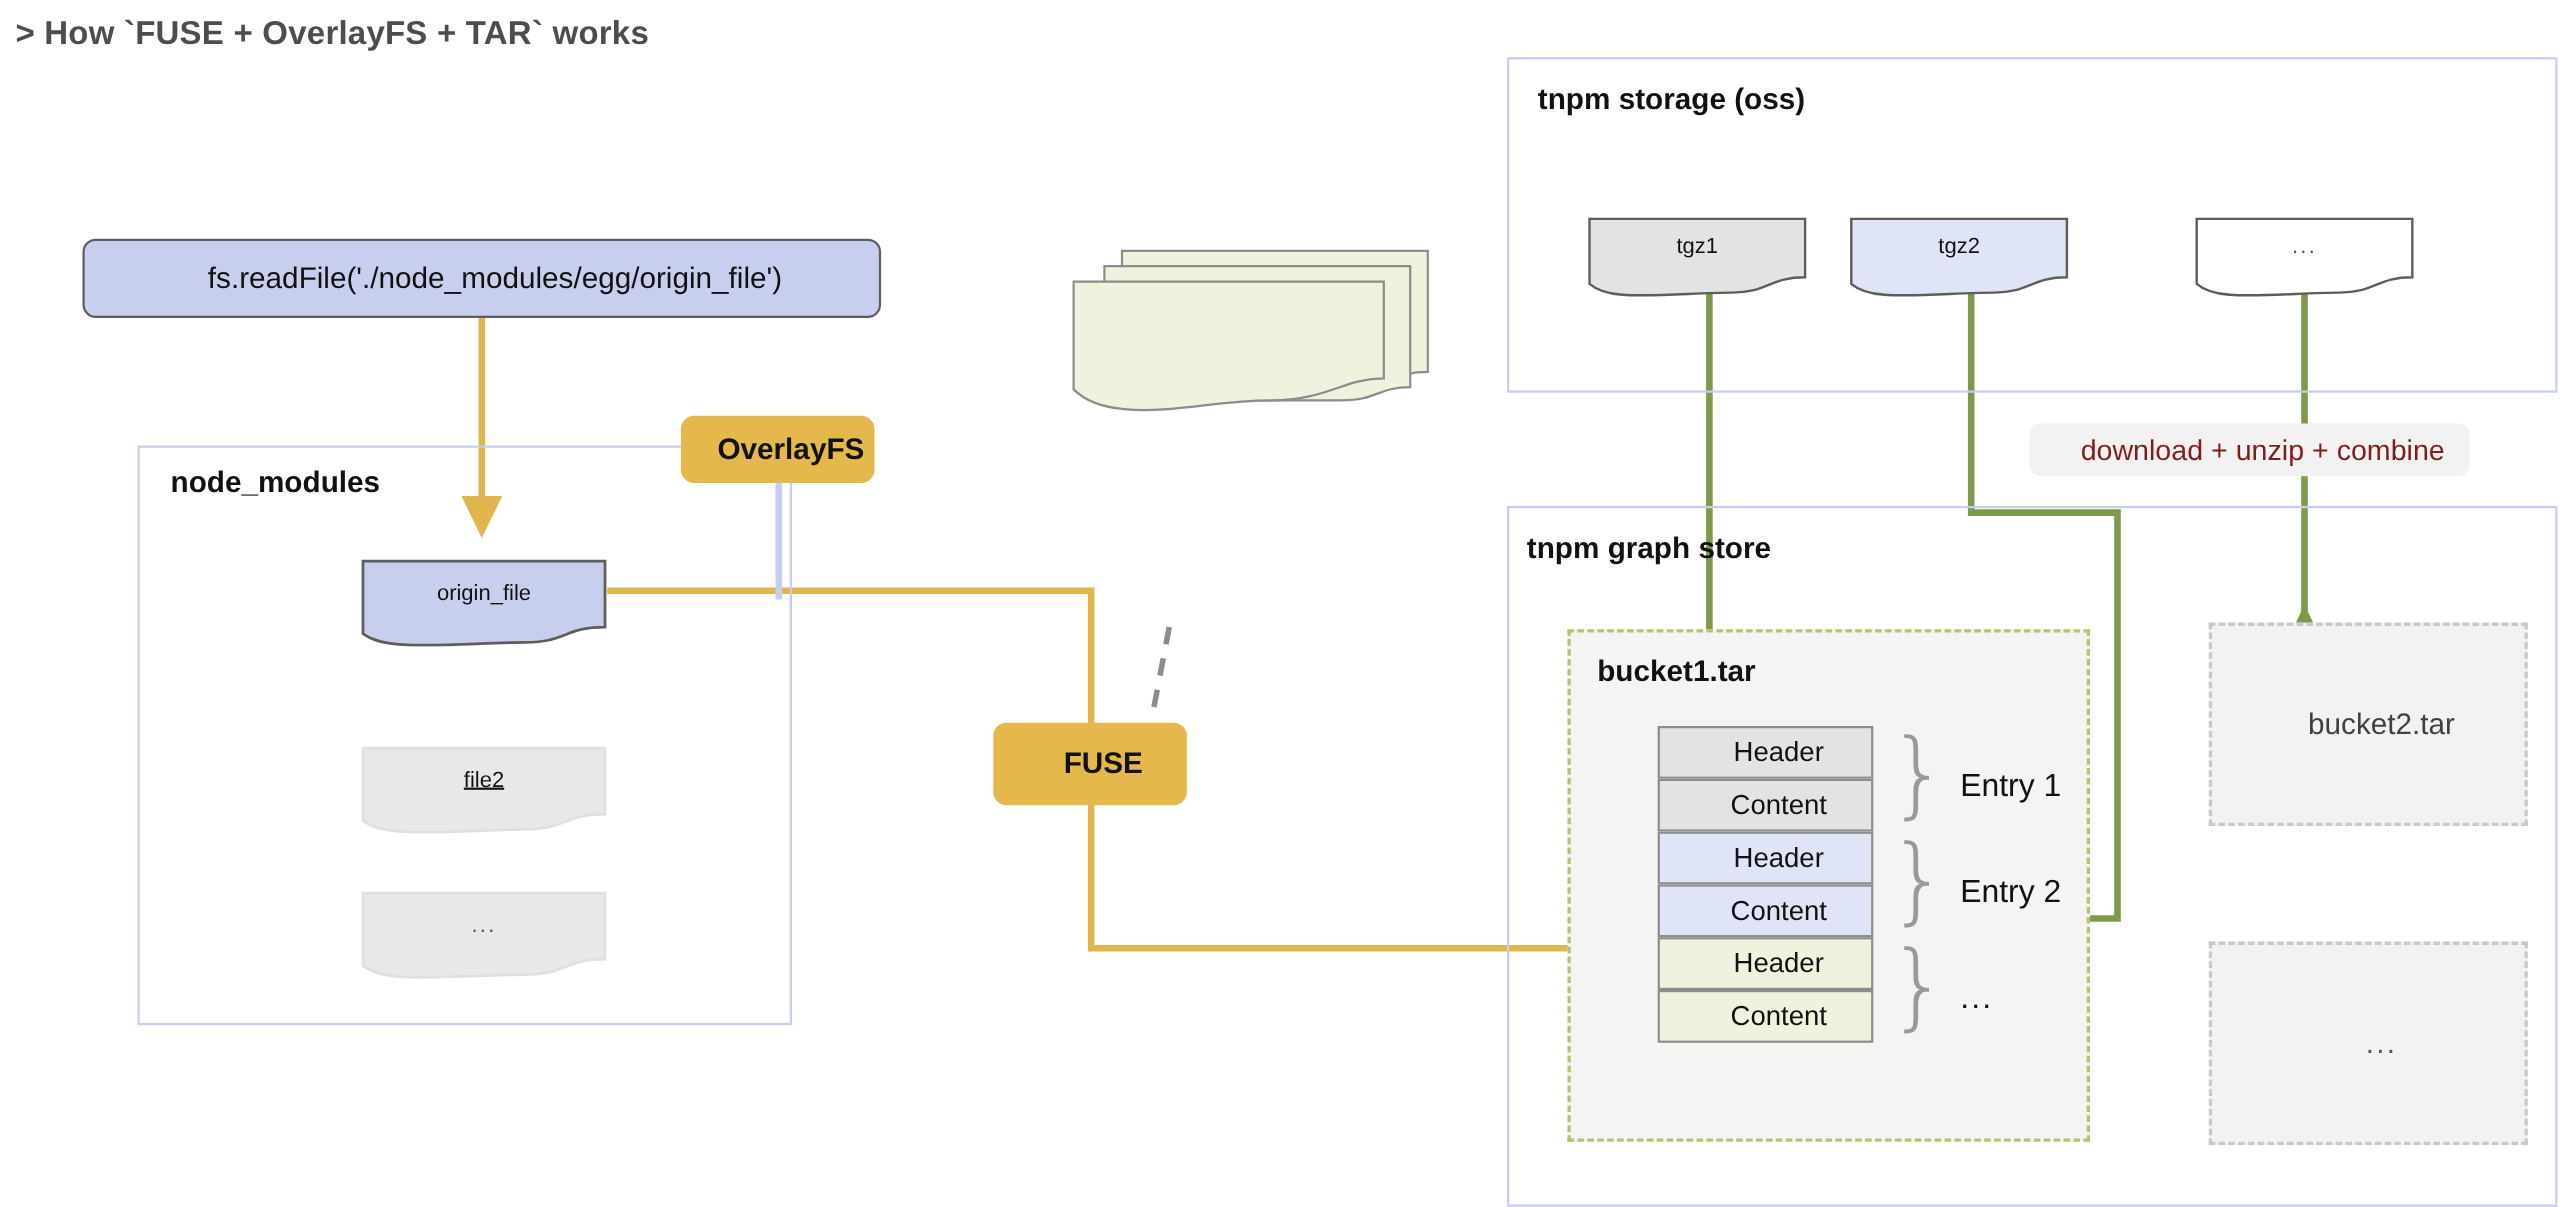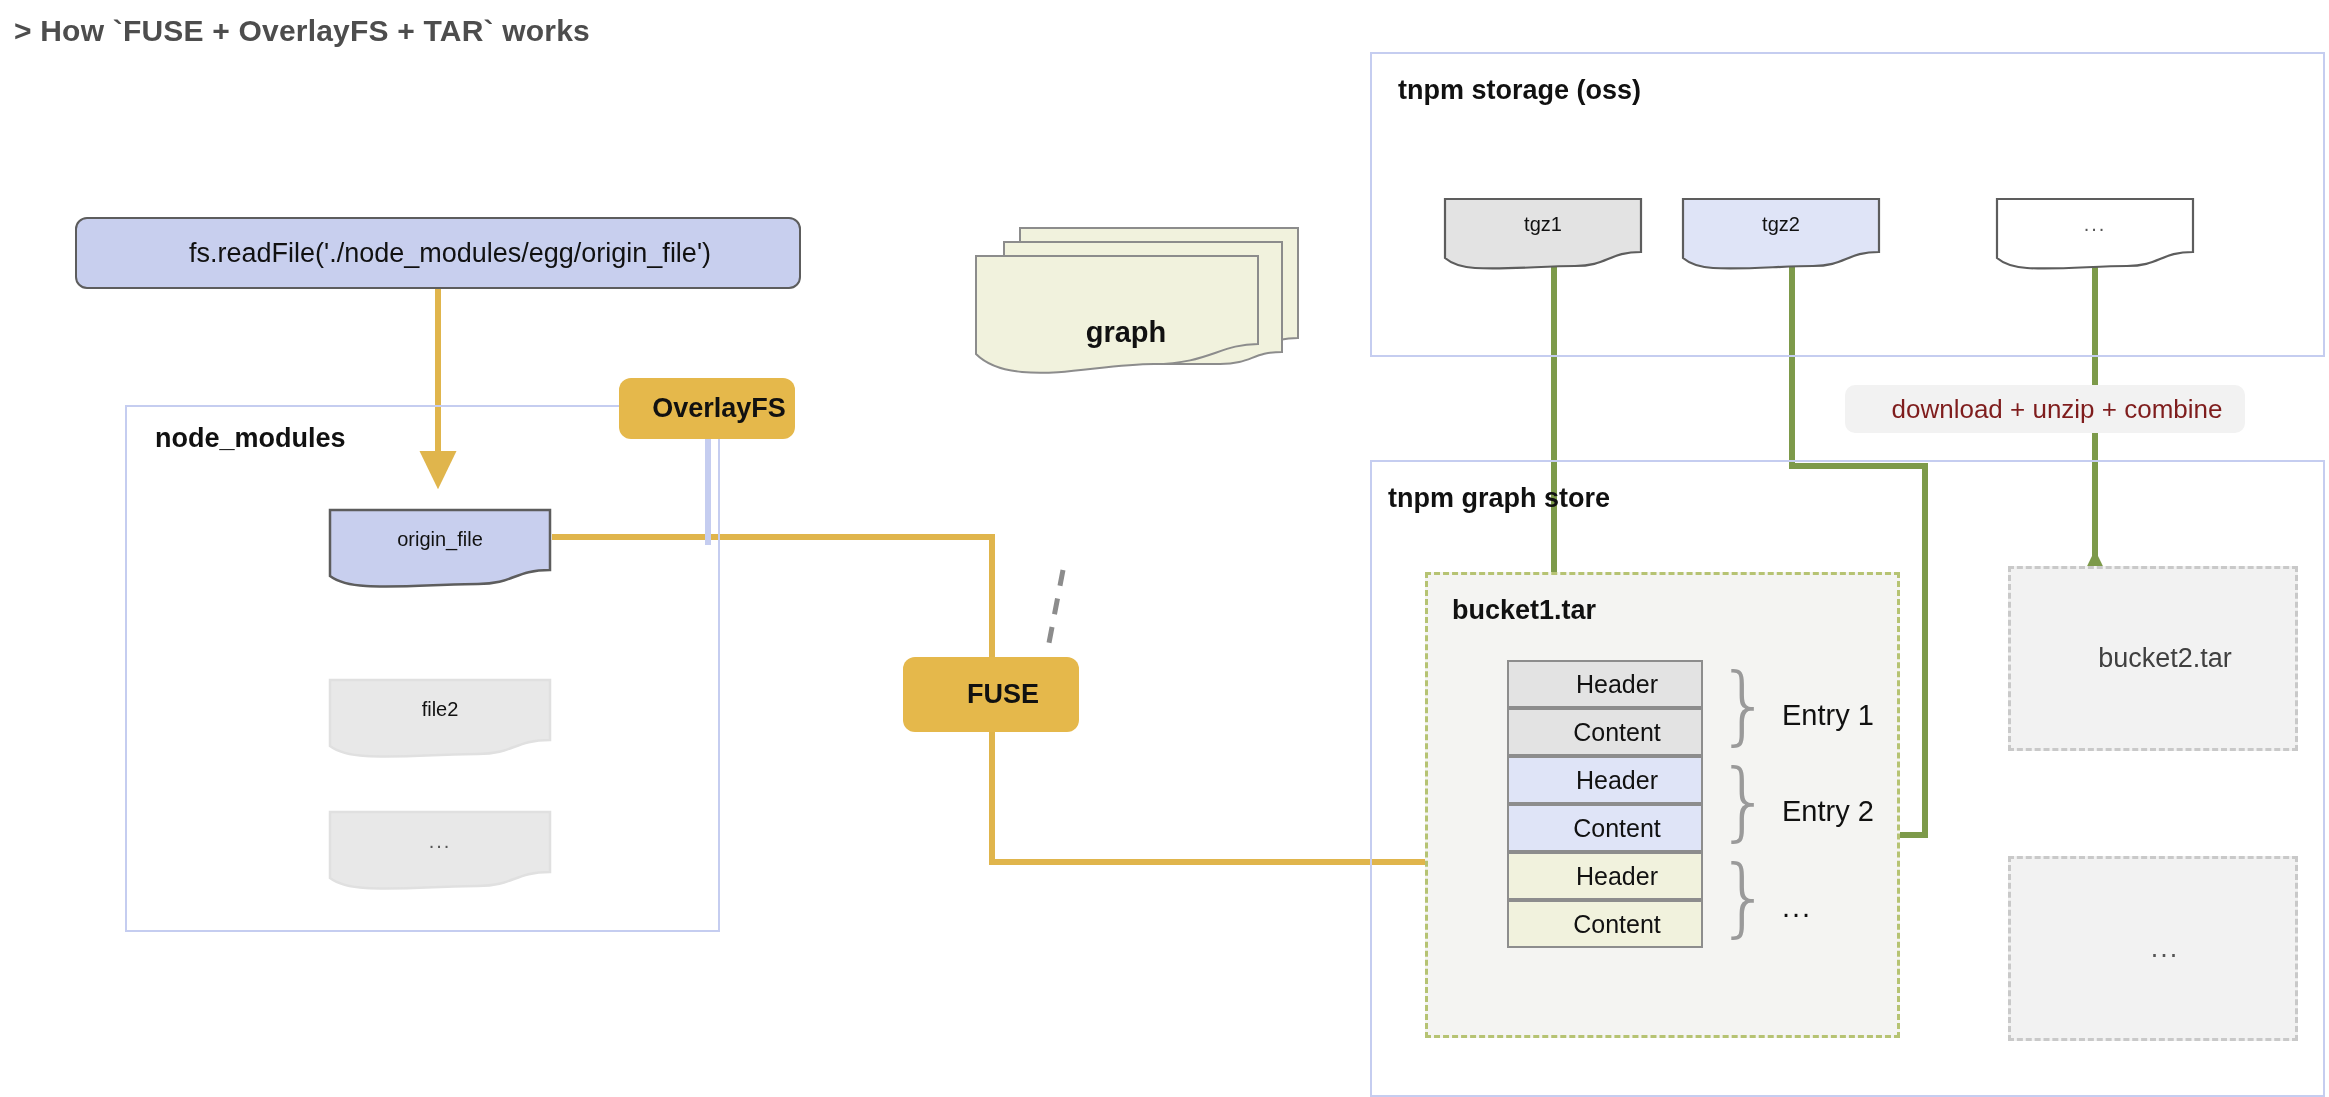--- a/index.html
+++ b/index.html
@@ -107,39 +107,38 @@
   <svg width="224" height="82" viewBox="0 0 224 82">
     <path d="M2,4 L222,4 L222,64 C186,64 186,78 150,78 C114,78 72,82 38,80 C20,79 10,76 2,70 Z" fill="#c8cfee" stroke="#5d5d5d" stroke-width="2.5"></path>
   </svg>
   <div class="doc-label" style="top:22px;">origin_file</div>
 </div>
 
 <div class="abs" style="left:328px;top:676px;width:224px;height:82px;">
   <svg width="224" height="82" viewBox="0 0 224 82">
     <path d="M2,4 L222,4 L222,64 C186,64 186,78 150,78 C114,78 72,82 38,80 C20,79 10,76 2,70 Z" fill="#e8e8e8" stroke="#e0e0e0" stroke-width="2.5"></path>
   </svg>
-  <div class="doc-label" style="top:22px;">file2</div>
+  <div class="doc-label" style="top:22px;text-decoration:underline;">file2</div>
 </div>
 
 <div class="abs" style="left:328px;top:808px;width:224px;height:82px;">
   <svg width="224" height="82" viewBox="0 0 224 82">
     <path d="M2,4 L222,4 L222,64 C186,64 186,78 150,78 C114,78 72,82 38,80 C20,79 10,76 2,70 Z" fill="#e8e8e8" stroke="#e0e0e0" stroke-width="2.5"></path>
   </svg>
   <div class="doc-label" style="top:22px;letter-spacing:2px;color:#555;">...</div>
 </div>
 
 <div class="abs pill pill-orange ctr" style="left:619px;top:378px;width:176px;height:61px;">OverlayFS</div>
 
 <div class="abs" style="left:968px;top:218px;width:340px;height:170px;">
   <svg width="340" height="170" viewBox="0 0 340 170">
     <path d="M52,10 L330,10 L330,120 C300,120 300,132 268,132 L52,132 Z" fill="#f1f2dd" stroke="#8c8c8c" stroke-width="2"></path>
     <path d="M36,24 L314,24 L314,134 C284,134 284,146 252,146 L36,146 Z" fill="#f1f2dd" stroke="#8c8c8c" stroke-width="2"></path>
     <path d="M8,38 L290,38 L290,126 C252,126 240,146 186,146 C140,146 96,158 54,154 C32,152 18,146 8,136 Z" fill="#f1f2dd" stroke="#8c8c8c" stroke-width="2"></path>
   </svg>
-  <div class="doc-label" style="top:98px;left:-12px;font-size:29px;font-weight:600;">graph</div>
 </div>
 
 <div class="abs pill pill-orange ctr" style="left:903px;top:657px;width:176px;height:75px;">FUSE</div>
 
 <div class="abs group-frame" style="left:1370px;top:52px;width:955px;height:305px;"></div>
 <div class="group-label" style="left:1398px;top:75px;">tnpm storage (oss)</div>
 
 <div class="abs" style="left:1443px;top:196px;width:200px;height:74px;">
   <svg width="200" height="74" viewBox="0 0 200 74">
     <path d="M2,3 L198,3 L198,56 C166,56 164,70 132,70 C100,70 62,74 32,72 C18,71 9,68 2,62 Z" fill="#e3e3e3" stroke="#5d5d5d" stroke-width="2.2"></path>

